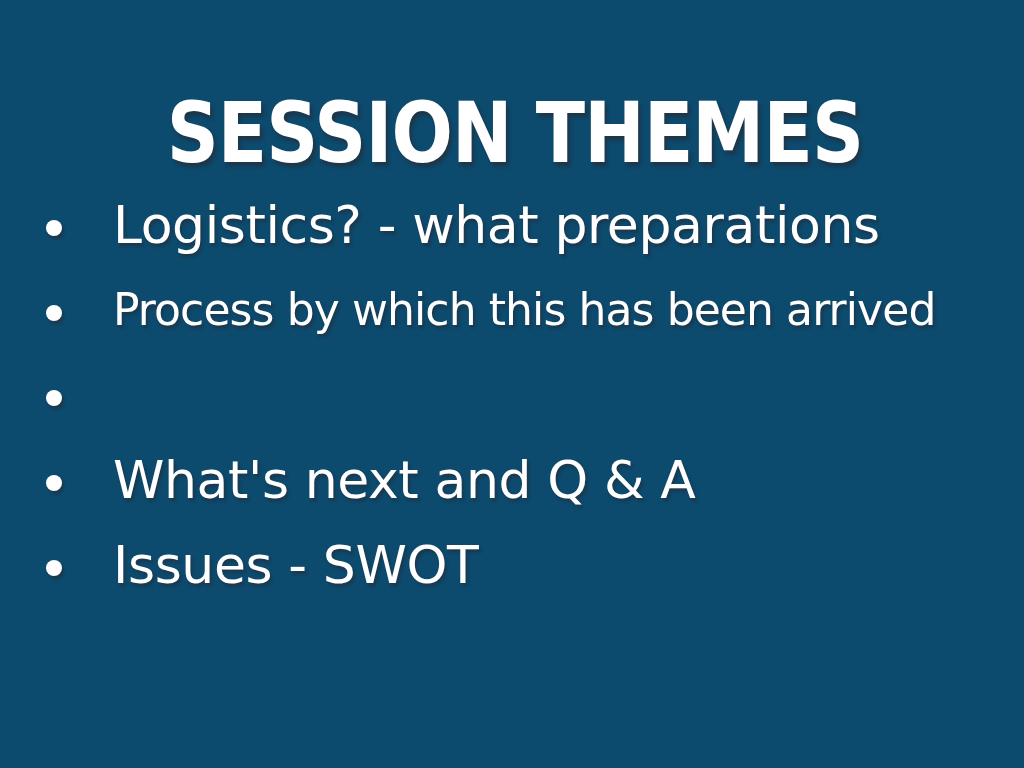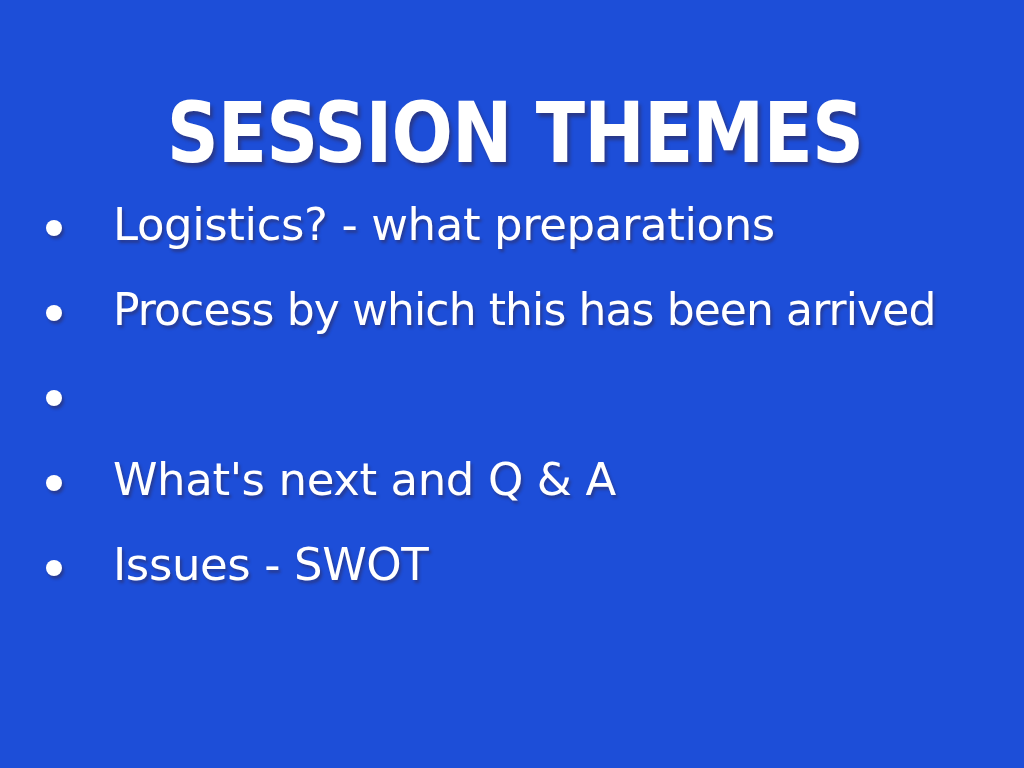--- a/index.html
+++ b/index.html
@@ -67,36 +67,36 @@
     background: #FFFFFF;
     box-shadow: 2px 3px 3px rgba(60, 20, 10, 0.33);
   }
 
   .bullet-text {
     flex: 1 1 auto;
     margin-left: 51px;
     color: #FFFFFF;
     font-family: "DejaVu Sans", sans-serif;
     font-weight: normal;
-    font-size: 45px;
+    font-size: 52px;
     line-height: 58px;
     letter-spacing: -0.4px;
     white-space: nowrap;
     text-shadow: 2px 3px 3px rgba(60, 20, 10, 0.33);
   }
 
   .bullet-row.long .bullet-text {
     font-size: 44px;
     letter-spacing: -0.9px;
   }
 </style>
 </head>
 <body>
 
-<div id="slide" style="background: #1d4ed8;">
+<div id="slide" style="background: #0c4a6e;">
 
   <h1 id="slide-title">SESSION THEMES</h1>
 
   <ul id="bullet-list">
 
     <li class="bullet-row">
       <span class="bullet-marker"></span>
       <span class="bullet-text">Logistics? - what preparations</span>
     </li>
 

